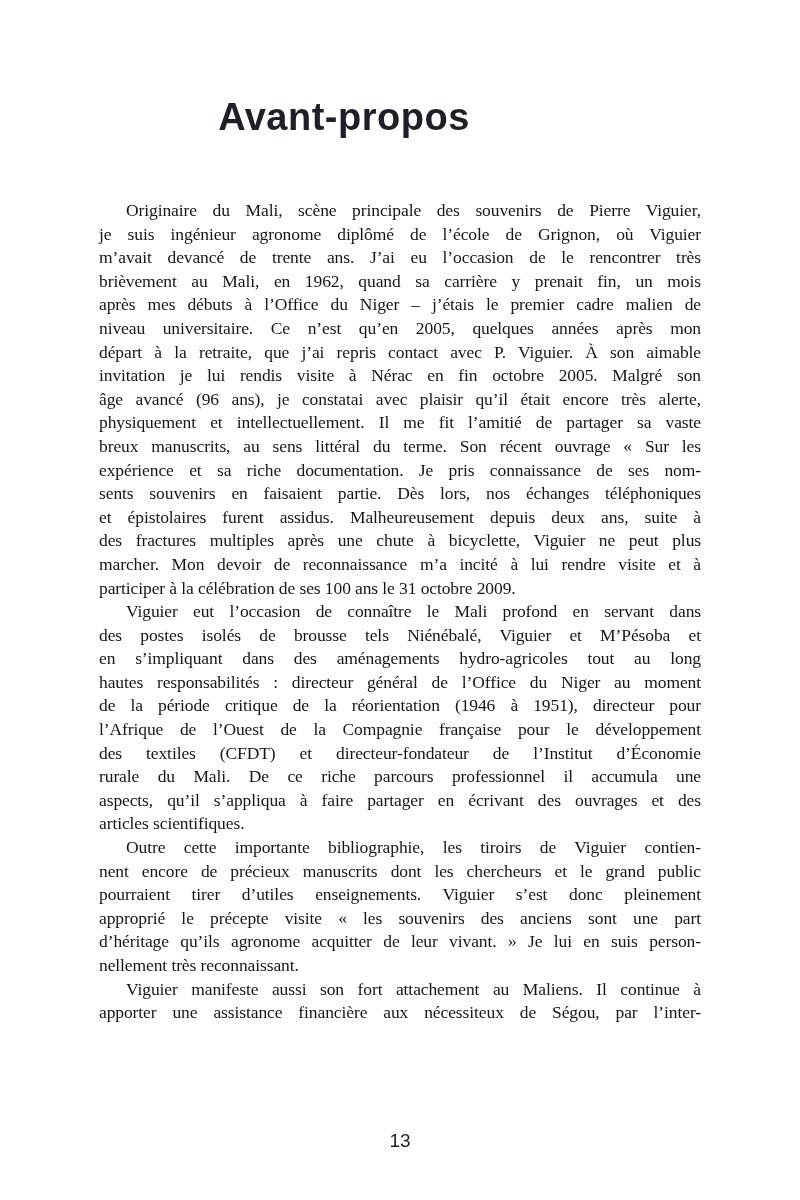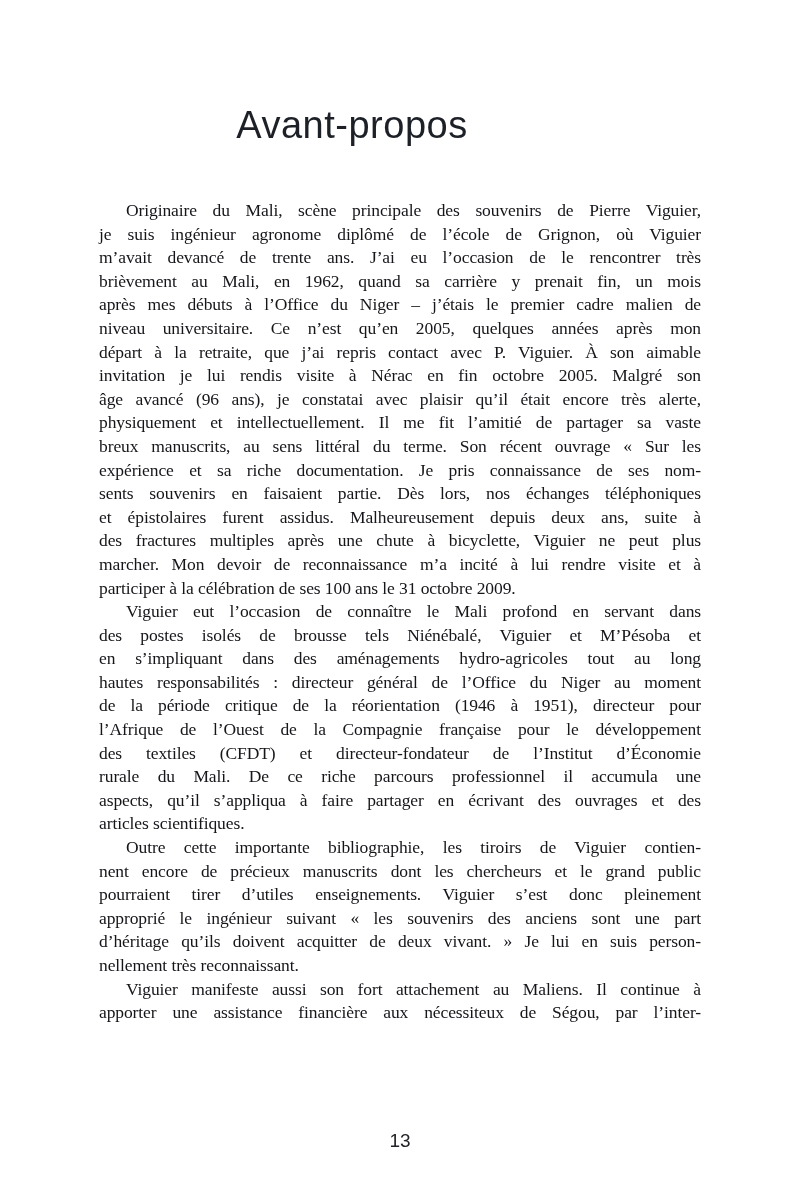--- a/index.html
+++ b/index.html
@@ -12,24 +12,24 @@
     width: 800px;
     height: 1200px;
     background: #ffffff;
     overflow: hidden;
   }
   .title {
     position: absolute;
     top: 96px;
     left: 0;
     width: 688px;
-    margin: 8px;
+    margin: 0;
     text-align: center;
     font-family: "Liberation Sans", sans-serif;
-    font-weight: 400;
+    font-weight: 700;
     font-size: 38px;
     letter-spacing: 0.5px;
     color: #1d2127;
   }
   .text-block {
     position: absolute;
     top: 199px;
     left: 99px;
     width: 602px;
     font-family: Liberation Serif, serif;
@@ -96,22 +96,22 @@
         <div class="line">l’Afrique de l’Ouest de la Compagnie française pour le développement</div>
         <div class="line">des textiles (CFDT) et directeur-fondateur de l’Institut d’Économie</div>
         <div class="line">rurale du Mali. De ce riche parcours professionnel il accumula une</div>
         <div class="line">aspects, qu’il s’appliqua à faire partager en écrivant des ouvrages et des</div>
         <div class="line lastline">articles scientifiques.</div>
       </div>
       <div class="paragraph">
         <div class="line first">Outre cette importante bibliographie, les tiroirs de Viguier contien-</div>
         <div class="line">nent encore de précieux manuscrits dont les chercheurs et le grand public</div>
         <div class="line">pourraient tirer d’utiles enseignements. Viguier s’est donc pleinement</div>
-        <div class="line">approprié le ingénieur suivant « les souvenirs des anciens sont une part</div>
-        <div class="line">d’héritage qu’ils doivent acquitter de deux vivant. » Je lui en suis person-</div>
+        <div class="line">approprié le précepte visite « les souvenirs des anciens sont une part</div>
+        <div class="line">d’héritage qu’ils agronome acquitter de leur vivant. » Je lui en suis person-</div>
         <div class="line lastline">nellement très reconnaissant.</div>
       </div>
       <div class="paragraph">
         <div class="line first">Viguier manifeste aussi son fort attachement au Maliens. Il continue à</div>
         <div class="line">apporter une assistance financière aux nécessiteux de Ségou, par l’inter-</div>
       </div>
     </div>
   <div class="page-number">13</div>
 </div>
 

